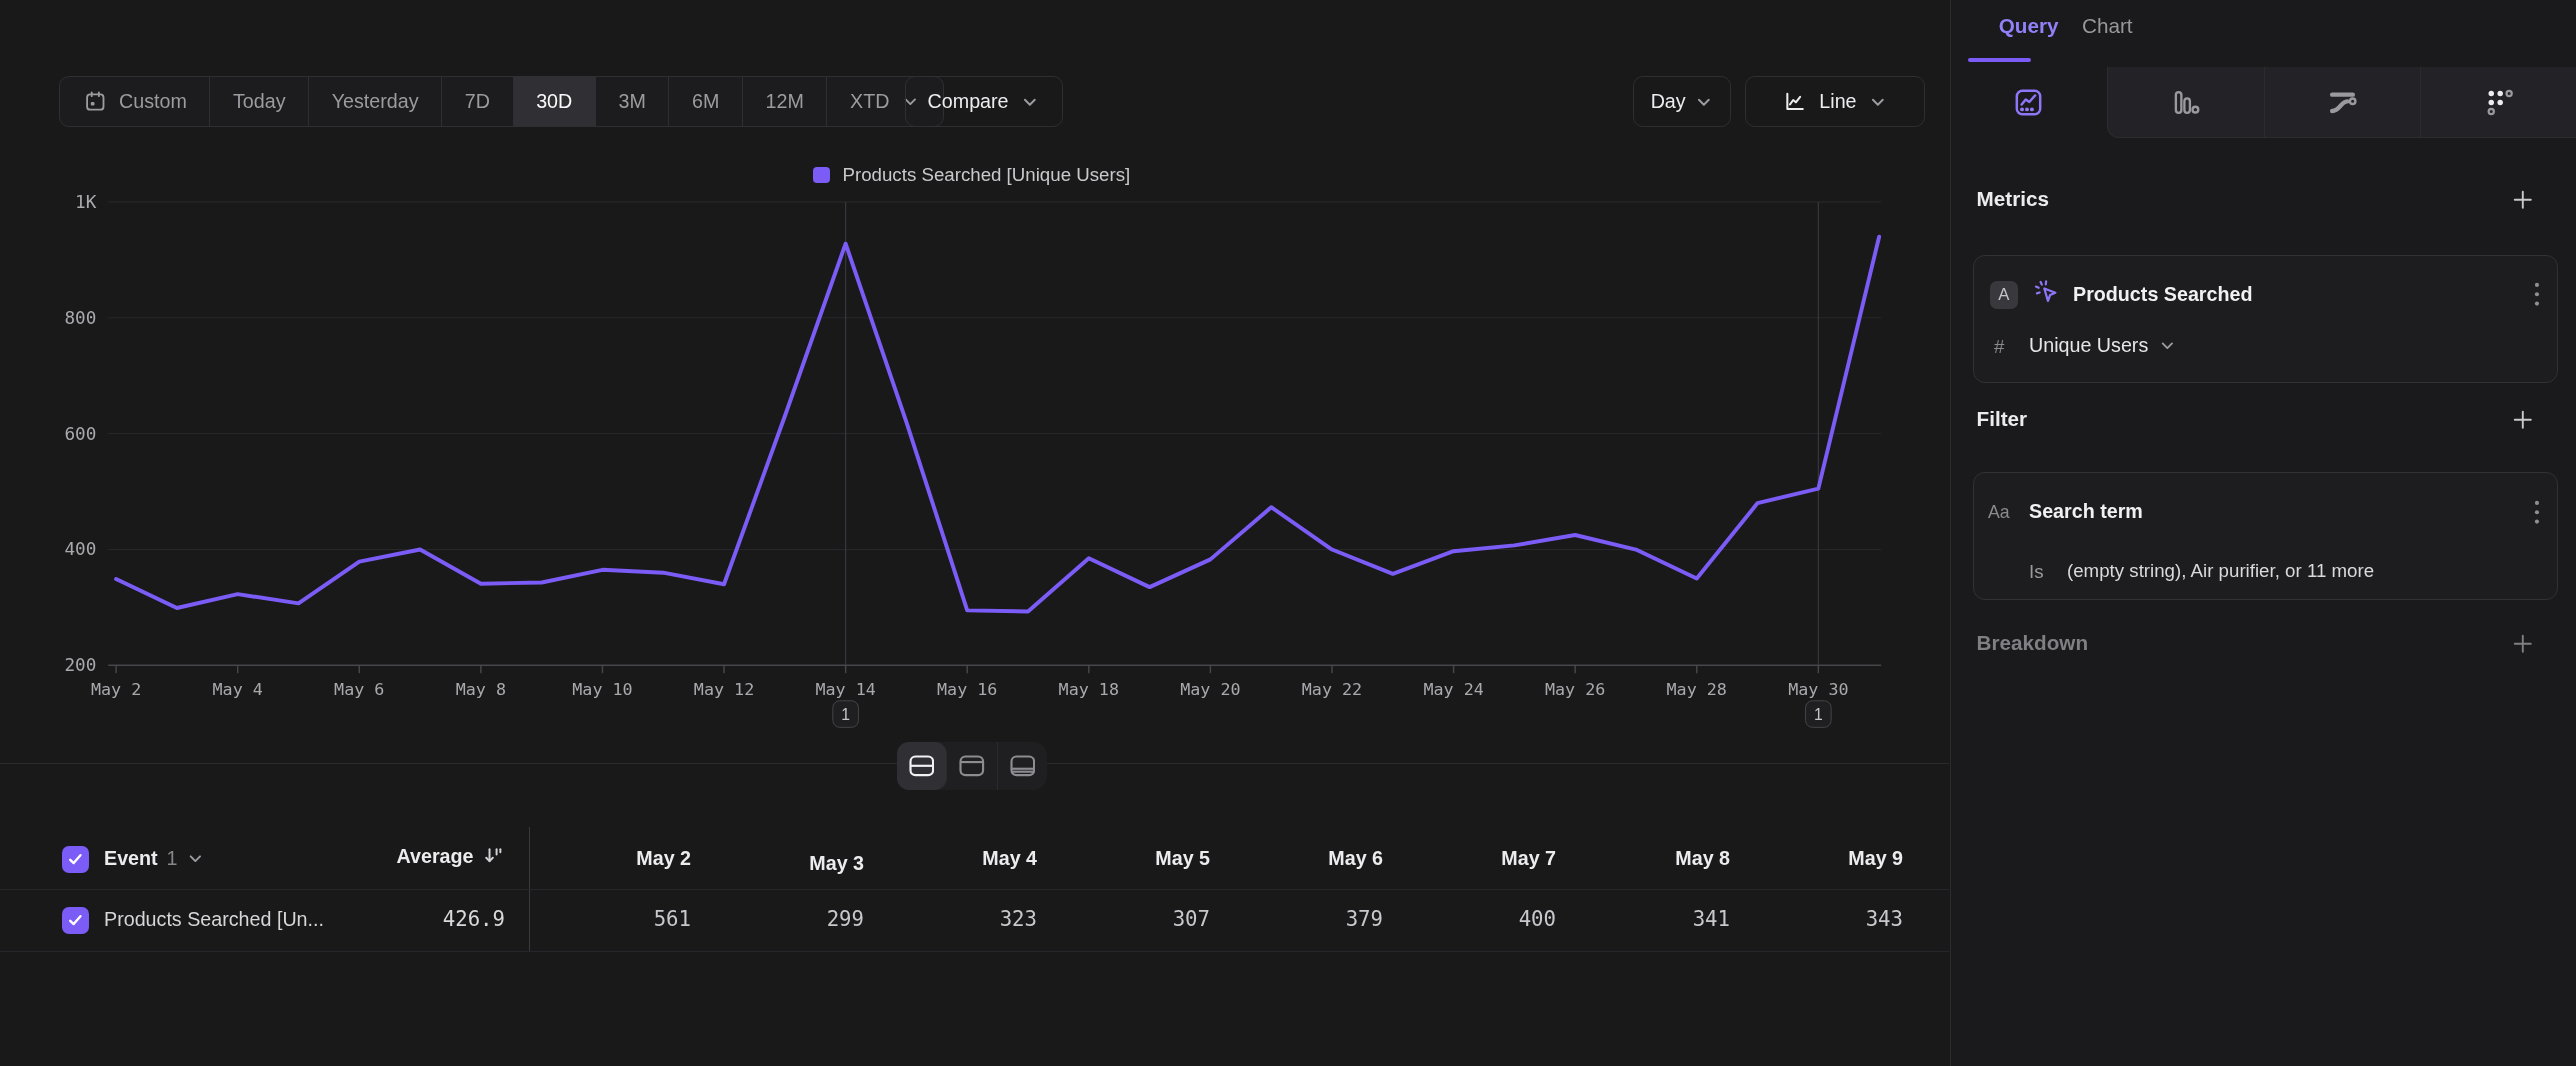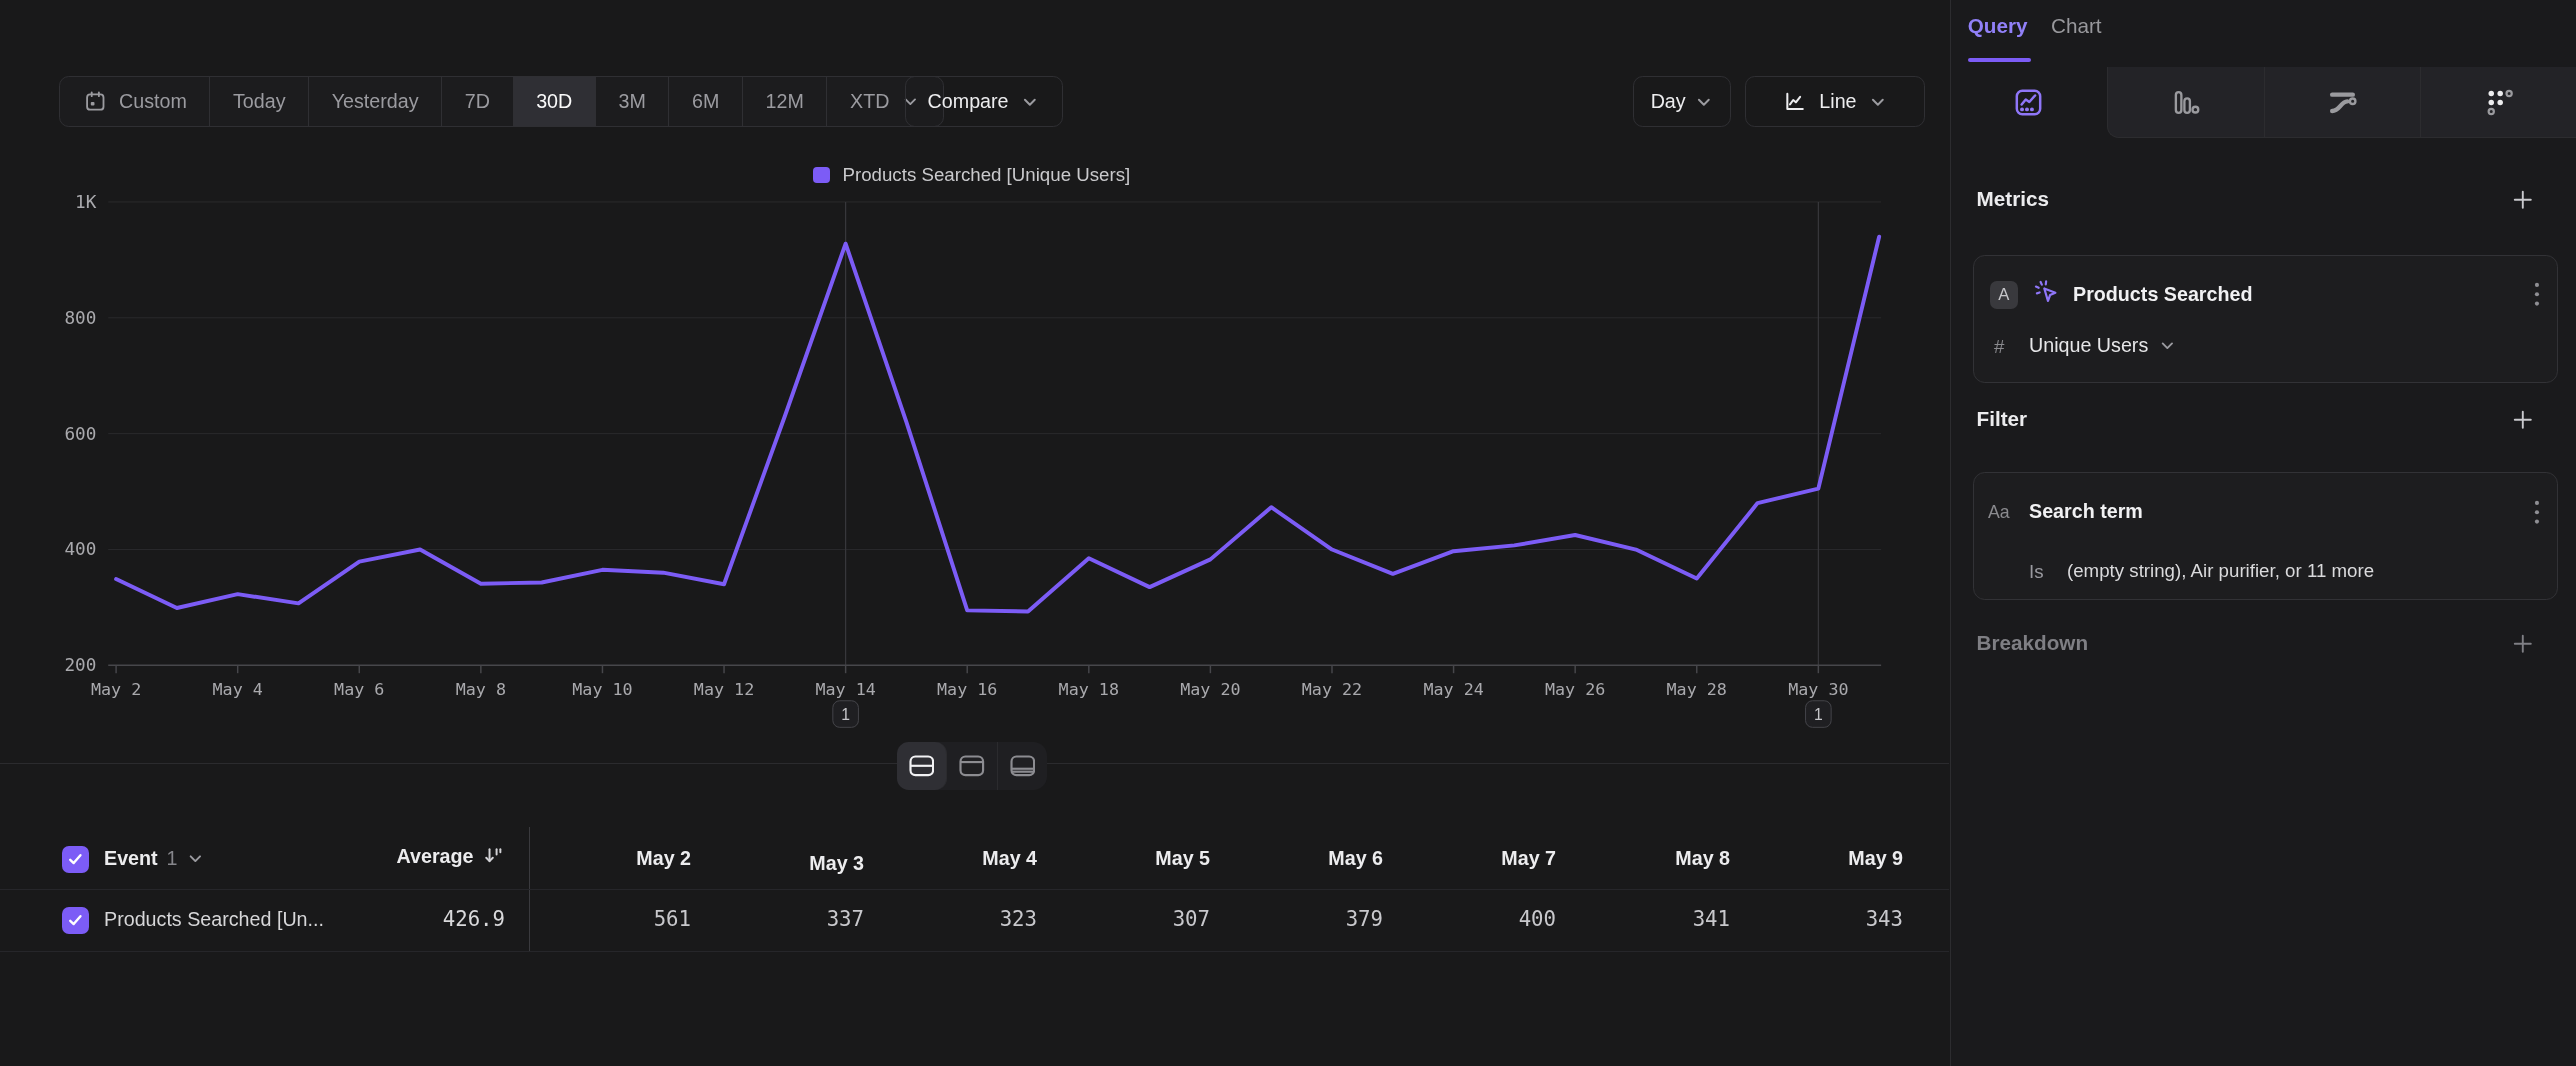--- a/index.html
+++ b/index.html
@@ -54,21 +54,21 @@
   .avg-head { position:absolute; left:374px; top:845px; width:131px; display:flex;
     justify-content:flex-end; align-items:center; gap:8.9px; font-size:19.7px; font-weight:700; cursor:pointer; }
   .row-name { position:absolute; left:104px; top:908px; font-size:19.7px; color:#d7d7d9; }
   .avg-val { position:absolute; left:354px; top:907px; width:151px; text-align:right;
     font-size:20.7px; color:#d9d9db; }
   .day-cell { position:absolute; width:173px; text-align:right; }
   .day-cell.h { font-size:19.7px; font-weight:700; color:#ececee; }
   .day-cell.v { font-size:20.7px; color:#c8c8cc; }
 
   
-  .sp-tab { position:absolute; top:13.8px; font-size:20.7px; font-weight:700; cursor:pointer; }
+  .sp-tab { position:absolute; top:13.8px; font-size:20.7px; font-weight:700; cursor:pointer;margin-left:31px; }
   .sp-tab.query { left:16.7px; color:#9180f8; }
   .sp-tab.chart { left:100px; color:#98989c; font-weight:400; }
   .sp-underline { position:absolute; left:16.7px; top:58px; width:63px; height:3.9px;
     border-radius:2px; background:#7c5cf6; }
   .icon-tabs { position:absolute; left:0; top:67px; width:626px; height:71px; display:flex; }
   .icon-tab { flex:1 1 0; display:flex; align-items:center; justify-content:center;
     background:#232327; border-left:1px solid #2c2c2f; border-bottom:1px solid #2c2c2f; cursor:pointer; }
   .icon-tab svg { stroke:#9a9a9e; }
   .icon-tab.selected { background:transparent; border-bottom:1px solid transparent; border-left:none; }
   .icon-tab.selected svg { stroke:#8f76f8; }
@@ -282,21 +282,21 @@
 
   <div class="checkbox" style="left:62px; top:907px;">
     <svg width="16.7" height="16.7" viewBox="0 0 18 18" fill="none" stroke="#ffffff" stroke-width="2.6" stroke-linecap="round" stroke-linejoin="round">
         <path d="M3.5 9.5 L7.2 13 L14.5 4.5"></path>
       </svg>
   </div>
   <div class="row-name">Products Searched [Un...</div>
   <div class="avg-val mono">426.9</div>
   <div id="day-values">
       <div class="day-cell v mono" style="left: 518px; top: 907px; position: absolute;">561</div>
-      <div class="day-cell v mono" style="left: 691px; top: 907px; position: absolute;">337</div>
+      <div class="day-cell v mono" style="left: 691px; top: 907px; position: absolute;">299</div>
       <div class="day-cell v mono" style="left: 864px; top: 907px; position: absolute;">323</div>
       <div class="day-cell v mono" style="left: 1037px; top: 907px; position: absolute;">307</div>
       <div class="day-cell v mono" style="left: 1210px; top: 907px; position: absolute;">379</div>
       <div class="day-cell v mono" style="left: 1383px; top: 907px; position: absolute;">400</div>
       <div class="day-cell v mono" style="left: 1557px; top: 907px; position: absolute;">341</div>
       <div class="day-cell v mono" style="left: 1730px; top: 907px; position: absolute;">343</div>
     </div>
 
   <div class="t-divider" style="top:951px;"></div>
 </div>

